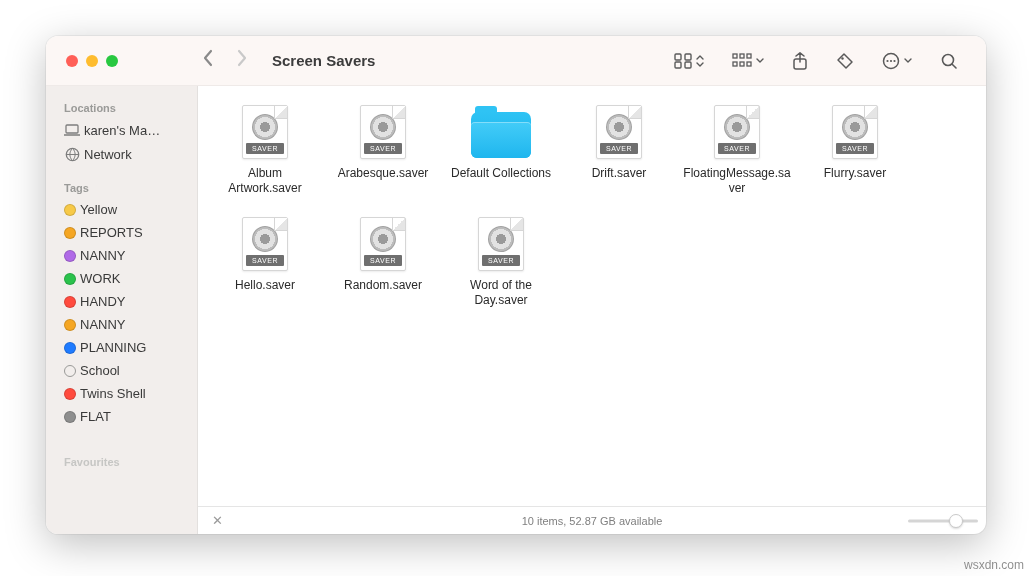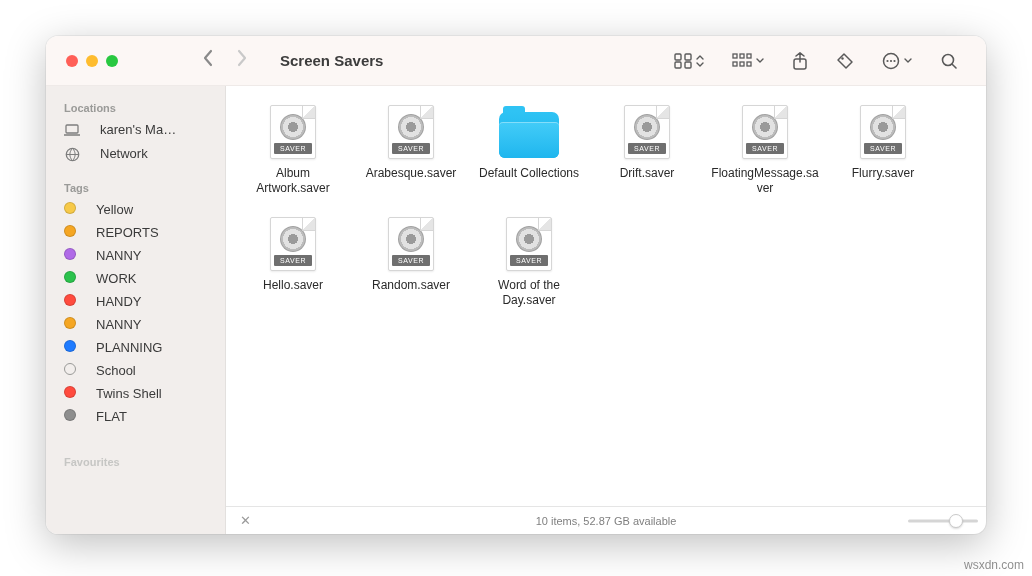--- a/index.html
+++ b/index.html
@@ -48,21 +48,21 @@
     gap: 22px;
     color: #8b8b8b;
     font-size: 20px;
     padding: 0 10px 0 6px;
   }
   .nav-arrows span { cursor: default; }
   .title {
     font-size: 15px;
     font-weight: 600;
     color: #3c3c3c;
-    margin-left: 22px;
+    margin-left: 14px;
   }
   .toolbar-right {
     margin-left: auto;
     display: flex;
     align-items: center;
     gap: 28px;
     padding-right: 28px;
     color: #5c5c5c;
   }
   .tb-icon {
@@ -72,39 +72,39 @@
     font-size: 16px;
     color: #5a5a5a;
   }
   .tb-icon svg { display: block; }
   .body {
     flex: 1;
     display: flex;
     min-height: 0;
   }
   .sidebar {
-    width: 180px;
+    width: 152px;
     background: #f2eeec;
     border-right: 1px solid rgba(0,0,0,0.06);
     padding: 10px 0 18px;
     overflow: hidden;
     font-size: 13px;
     color: #3a3a3a;
     flex-shrink: 0;
   }
   .sb-header {
     font-size: 11px;
     color: #9a9a98;
     font-weight: 600;
     padding: 6px 18px 4px;
   }
   .sb-item {
     display: flex;
-    align-items: flex-start;
-    gap: 20px;
+    align-items: center;
+    gap: 4px;
     padding: 4px 18px;
     white-space: nowrap;
     overflow: hidden;
     text-overflow: ellipsis;
   }
   .sb-icon {
     width: 16px; height: 16px;
     display: inline-flex; align-items: center; justify-content: center;
     color: #7d7d7d; flex-shrink: 0;
   }

